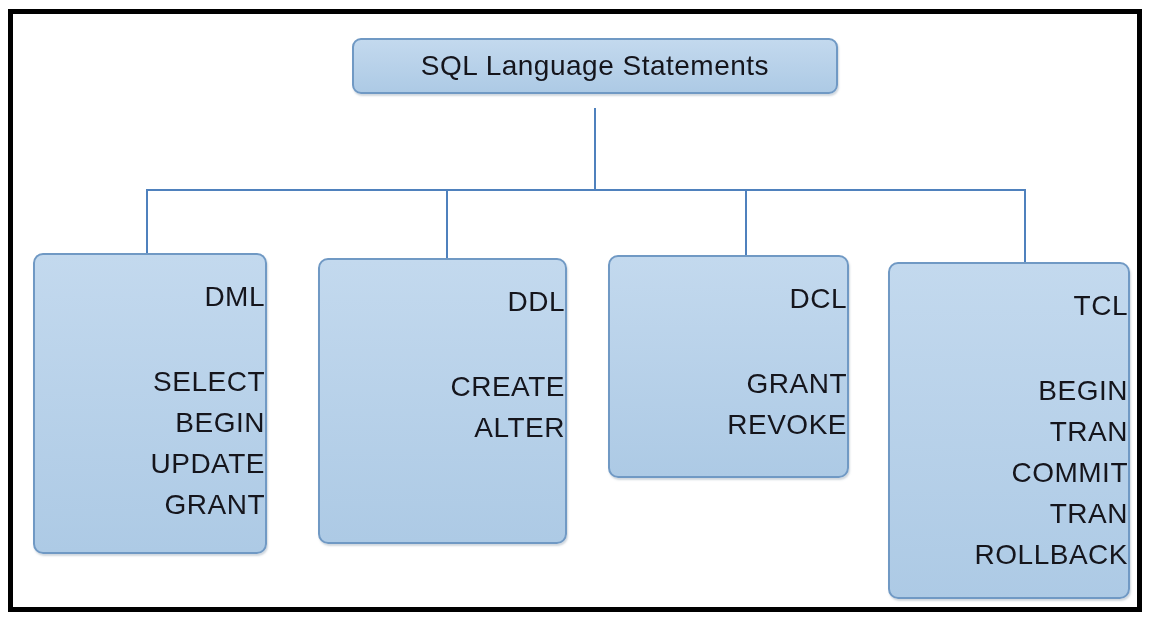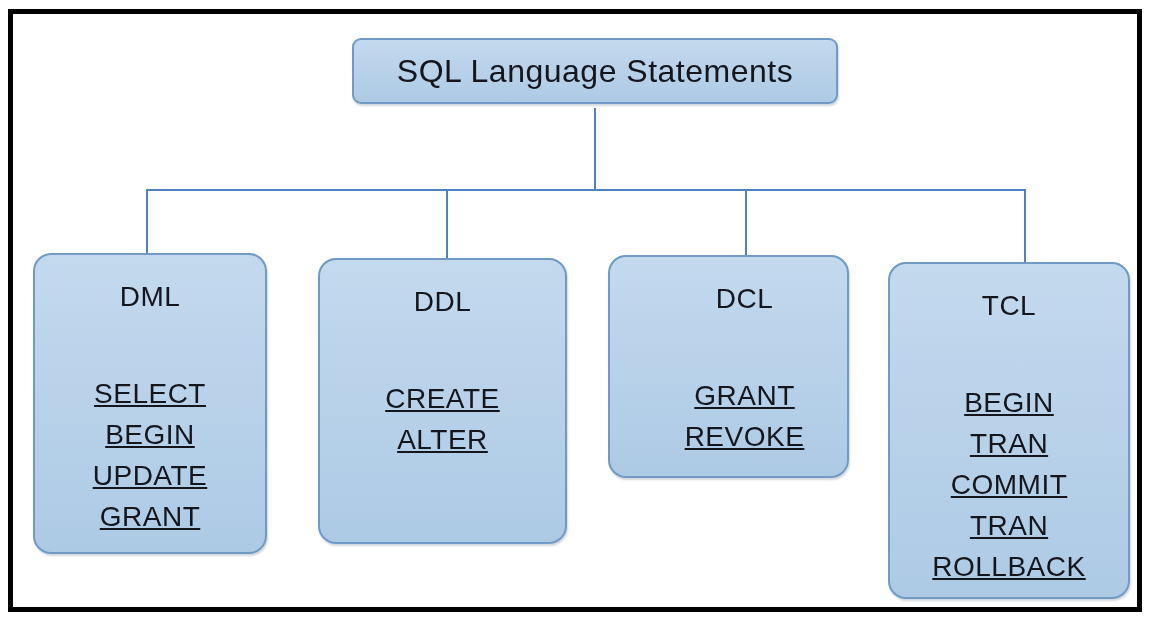--- a/index.html
+++ b/index.html
@@ -30,45 +30,44 @@
     box-sizing: border-box;
     border: 2px solid var(--box-border, #7099c4);
     background: linear-gradient(180deg, var(--box-fill-top, #c3d9ee) 0%, var(--box-fill-bottom, #adcae5) 100%);
     color: var(--text, #15151c);
     box-shadow: 1px 2px 2px rgba(120,140,160,0.35);
   }
   .title-node {
     left: 352px;
     top: 38px;
     width: 486px;
-    height: 66px;
+    height: 56px;
     border-radius: 9px;
     display: flex;
     align-items: center;
     justify-content: center;
-    font-size: 32px;
+    font-size: 28px;
     letter-spacing: 0.5px;
   }
   .cat-node {
-    border-radius: 18px;
-    text-align: center;
+    border-radius: 10px;
+    text-align: right;
   }
   .pos-dml { left: 33px;  top: 253px; width: 234px; height: 301px; }
   .pos-ddl { left: 318px; top: 258px; width: 249px; height: 286px; }
   .pos-dcl { left: 608px; top: 255px; width: 241px; height: 223px; padding-left: 32px; }
   .pos-tcl { left: 888px; top: 262px; width: 242px; height: 337px; }
   .cat-title {
     padding-top: 21px;
     font-size: 28px;
     line-height: 41px;
     letter-spacing: 0.5px;
   }
   .cat-items {
-    margin-top: 56px;
-    text-decoration: underline;
+    margin-top: 44px;
   }
   .cat-item {
     font-size: 28px;
     line-height: 41px;
     letter-spacing: 0.5px;
   }
   .connector {
     position: absolute;
     background: var(--connector, #4f81bd);
   }

